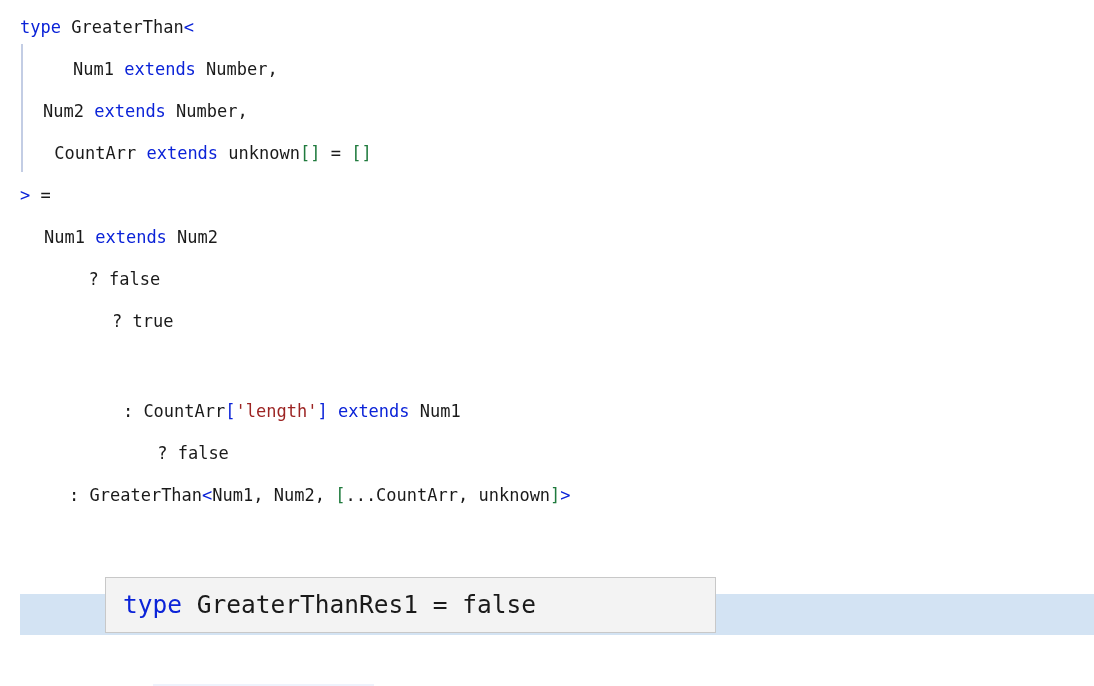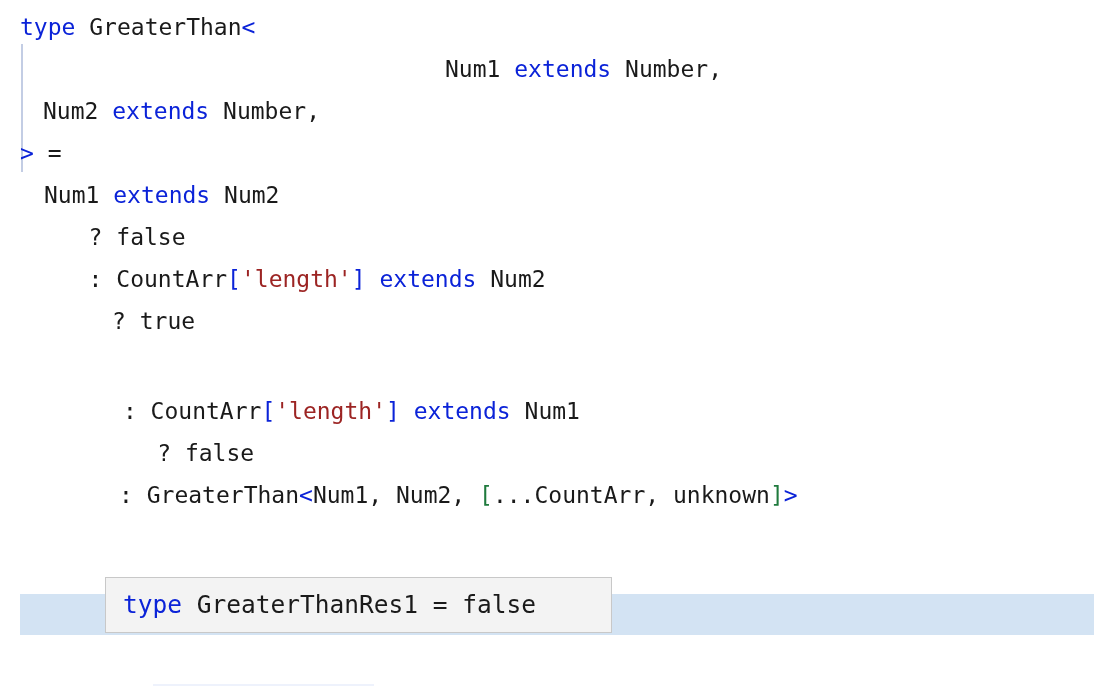--- a/index.html
+++ b/index.html
@@ -28,21 +28,21 @@
     top: 0;
     width: 1094px;
     padding-top: 6px;
     box-sizing: border-box;
   }
 
   .line {
     position: relative;
     height: 42px;
     line-height: 42px;
-    font-size: 23px;
+    font-size: 17px;
     letter-spacing: 0px;
     white-space: pre;
     color: #1a1a1a;
     padding-left: 20px;
     box-sizing: border-box;
   }
 
   
   .kw       { color: #0b23d8; }          
   .ident    { color: #1a1a1a; }          
@@ -71,21 +71,21 @@
     width: 1074px;
     height: 41px;
     background: #d3e3f3;
   }
 
   
   #tooltip {
     position: absolute;
     left: 105px;
     top: 577px;
-    width: 507px;
+    width: 611px;
     height: 56px;
     background: #f3f3f3;
     border: 1px solid #c8c8c8;
     box-sizing: border-box;
     display: flex;
     align-items: center;
   }
   #tooltip .tip-text {
     font-size: 24.5px;
     line-height: 32px;
@@ -117,30 +117,30 @@
 </style>
 </head>
 <body>
 
 <div id="editor">
 
   <div id="indent-guide"></div>
 
   <div id="code">
       <div class="line" style="padding-left: 20px;"><span class="kw">type</span><span class="punct"> </span><span class="ident">GreaterThan</span><span class="angle">&lt;</span></div>
-      <div class="line" style="padding-left: 73px; text-align: center;"><span class="ident">Num1</span><span class="punct"> </span><span class="kw">extends</span><span class="punct"> </span><span class="ident">Number,</span></div>
+      <div class="line" style="padding-left: 73px;"><span class="ident">Num1</span><span class="punct"> </span><span class="kw">extends</span><span class="punct"> </span><span class="ident">Number,</span></div>
       <div class="line" style="padding-left: 43px;"><span class="ident">Num2</span><span class="punct"> </span><span class="kw">extends</span><span class="punct"> </span><span class="ident">Number,</span></div>
+      <div class="line" style="padding-left: 54.3px;"><span class="ident">CountArr</span><span class="punct"> </span><span class="kw">extends</span><span class="punct"> </span><span class="ident">unknown</span><span class="brk-grn">[]</span><span class="punct"> = </span><span class="brk-grn">[]</span></div>
       <div class="line" style="padding-left: 20px;"><span class="angle">&gt;</span><span class="punct"> =</span></div>
       <div class="line" style="padding-left: 44px;"><span class="ident">Num1</span><span class="punct"> </span><span class="kw">extends</span><span class="punct"> </span><span class="ident">Num2</span></div>
       <div class="line" style="padding-left: 88.6px;"><span class="punct">? </span><span class="ident">false</span></div>
-      <div class="line" style="padding-left: 88.6px;"><span class="punct">: </span><span class="ident">CountArr</span><span class="brk-blue">[</span><span class="str">'length'</span><span class="brk-blue">]</span><span class="punct"> </span><span class="kw">extends</span><span class="punct"> </span><span class="ident">Num2</span></div>
       <div class="line" style="padding-left: 112px;"><span class="punct">? </span><span class="ident">true</span></div>
       <div class="line" style="padding-left: 122.9px; margin-top: 48px;"><span class="punct">: </span><span class="ident">CountArr</span><span class="brk-blue">[</span><span class="str">'length'</span><span class="brk-blue">]</span><span class="punct"> </span><span class="kw">extends</span><span class="punct"> </span><span class="ident">Num1</span></div>
       <div class="line" style="padding-left: 157.2px;"><span class="punct">? </span><span class="ident">false</span></div>
-      <div class="line" style="padding-left: 119px;"><span class="punct">: </span><span class="ident">GreaterThan</span><span class="angle">&lt;</span><span class="ident">Num1, Num2, </span><span class="brk-grn">[</span><span class="ident">...CountArr, unknown</span><span class="brk-grn">]</span><span class="angle">&gt;</span></div>
+      <div class="line" style="padding-left: 69px;"><span class="punct">: </span><span class="ident">GreaterThan</span><span class="angle">&lt;</span><span class="ident">Num1, Num2, </span><span class="brk-grn">[</span><span class="ident">...CountArr, unknown</span><span class="brk-grn">]</span><span class="angle">&gt;</span></div>
     </div>
 
   <div id="highlight-band"></div>
 
   <div id="tooltip">
     <div class="tip-text"><span class="kw">type</span><span class="ident"> GreaterThanRes1 = false</span></div>
   </div>
 
   <div id="decl-line">
     <span class="kw">type</span><span class="punct"> </span><span class="linked">GreaterThanRes1</span><span class="punct"> = </span><span class="ident">GreaterThan</span><span class="angle">&lt;</span><span class="num">3</span><span class="punct">, </span><span class="num">4</span><span class="angle">&gt;</span>

